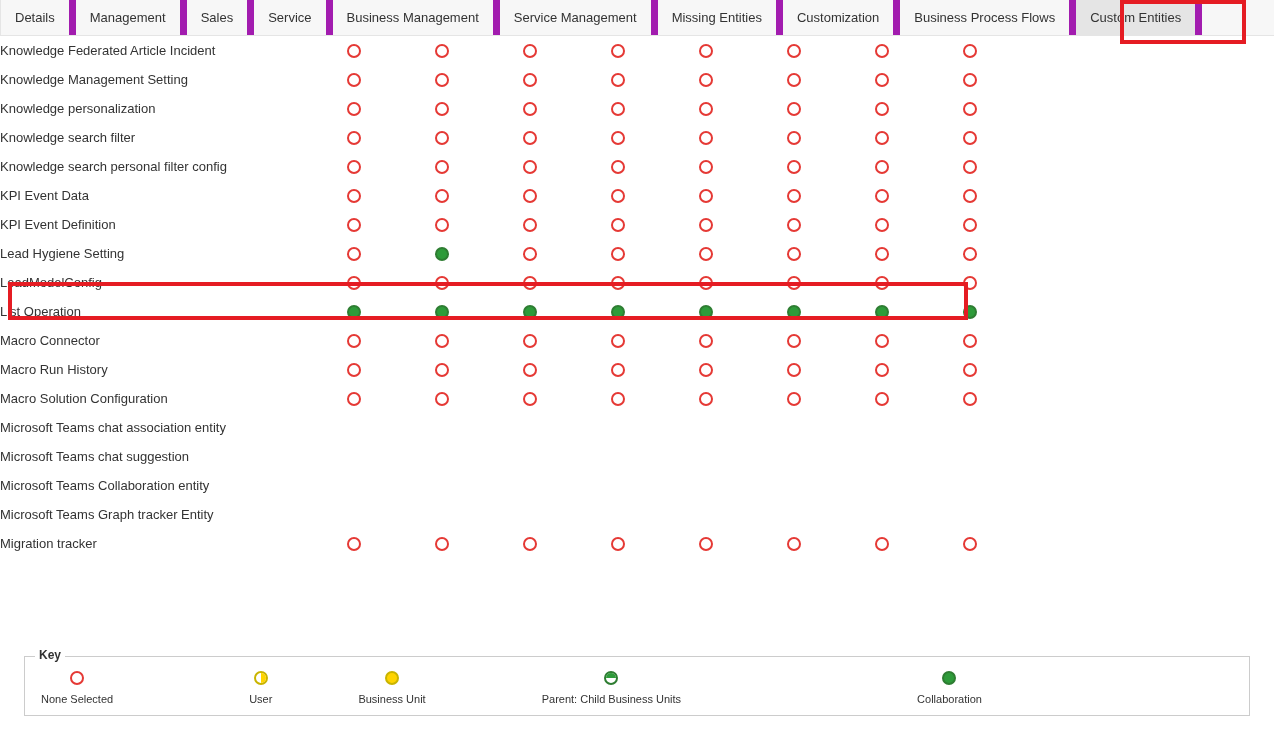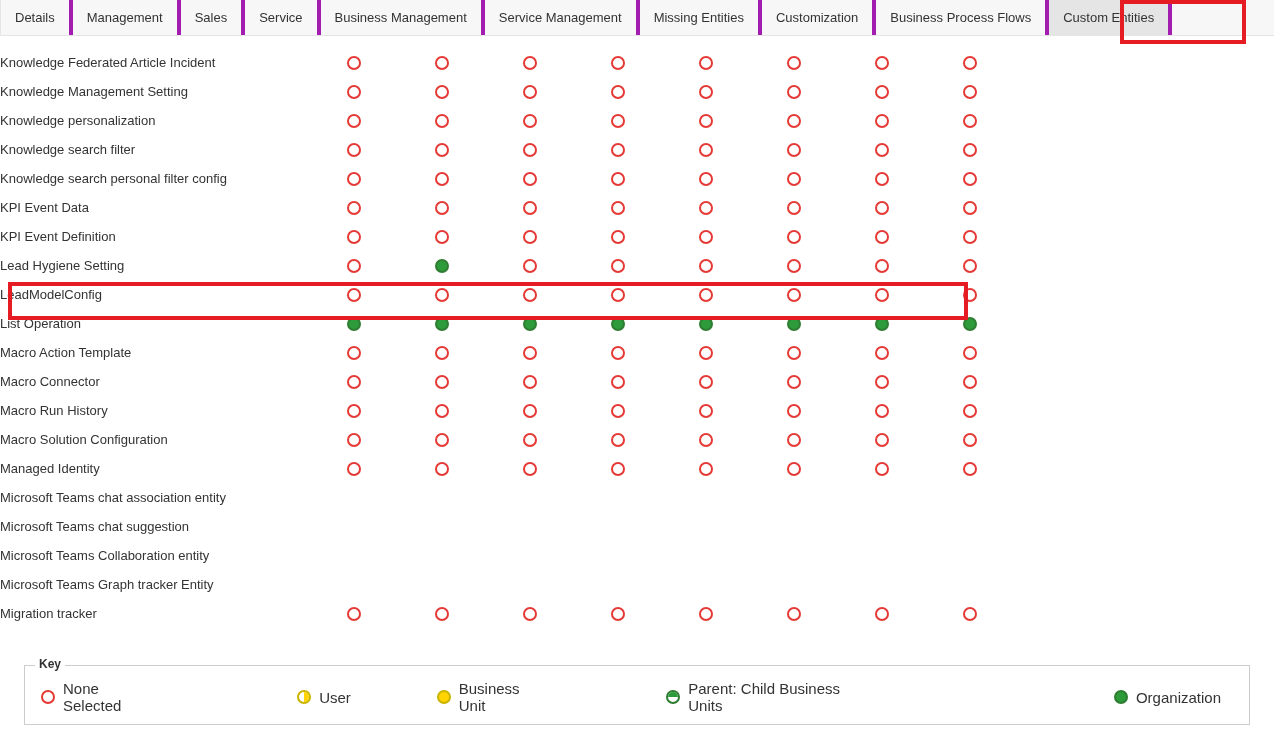--- a/index.html
+++ b/index.html
@@ -20,21 +20,21 @@
     background: #f7f7f7;
     border-bottom: 1px solid #e5e5e5;
     padding: 0;
     align-items: stretch;
     height: 36px;
   }
   .tab {
     padding: 8px 14px;
     font-size: 13px;
     color: #333;
-    border-right: 4px solid #a21caf;
+    border-right: 7px solid #a21caf;
     cursor: pointer;
     background: #f7f7f7;
     white-space: nowrap;
     display: flex;
     align-items: center;
   }
   .tab:first-child { border-left: 1px solid #e5e5e5; }
   .tab.active {
     background: #e5e5e5;
     font-weight: 400;
@@ -53,21 +53,20 @@
     top: 282px; left: 8px; width: 960px; height: 38px;
   }
   
   .grid-wrap {
     position: absolute;
     top: 36px;
     left: 0;
     width: 1274px;
     height: 594px;
     overflow-y: scroll;
-    margin-top: 12px;
   }
   table.grid {
     border-collapse: collapse;
     width: 100%;
   }
   table.grid td {
     padding: 0;
     vertical-align: middle;
     height: 29px;
   }
@@ -127,21 +126,21 @@
     left:0; top:0;
     background:#2e9b3a;
     border-top-left-radius: 14px;
     border-top-right-radius: 14px;
   }
   
   .key-box {
     position: absolute;
     left: 24px;
     right: 24px;
-    bottom: 11px;
+    bottom: 20px;
     border: 1px solid #ccc;
     padding: 14px 28px 10px 16px;
   }
   .key-title {
     position: absolute;
     top: -9px;
     left: 10px;
     background: #fff;
     padding: 0 4px;
     font-size: 12px;
@@ -149,21 +148,22 @@
   }
   .key-row {
     display: flex;
     align-items: center;
     gap: 8px;
   }
   .key-item {
     display: flex;
     align-items: center;
     gap: 8px;
-    font-size: 15px;
+    font-size: 11px;
+    flex-direction: column;
   }
   
   .grid-wrap::-webkit-scrollbar { width: 16px; }
   .grid-wrap::-webkit-scrollbar-track { background: #f1f1f1; }
   .grid-wrap::-webkit-scrollbar-thumb { background: #c1c1c1; }
 </style>
 </head>
 <body>
 
 <div class="tabbar" id="tabbar">
@@ -299,32 +299,20 @@
           <td class="perm-cell"><span class="pc org"></span></td>
           <td class="perm-cell"><span class="pc org"></span></td>
           <td class="perm-cell"><span class="pc org"></span></td>
           <td class="perm-cell"><span class="pc org"></span></td>
           <td class="perm-cell"><span class="pc org"></span></td>
           <td class="perm-cell"><span class="pc org"></span></td>
           <td class="perm-cell"><span class="pc org"></span></td>
           <td></td>
         </tr>
         <tr>
-          <td class="entity-name">Macro Action Template</td>
-          <td class="perm-cell"><span class="pc none"></span></td>
-          <td class="perm-cell"><span class="pc none"></span></td>
-          <td class="perm-cell"><span class="pc none"></span></td>
-          <td class="perm-cell"><span class="pc none"></span></td>
-          <td class="perm-cell"><span class="pc none"></span></td>
-          <td class="perm-cell"><span class="pc none"></span></td>
-          <td class="perm-cell"><span class="pc none"></span></td>
-          <td class="perm-cell"><span class="pc none"></span></td>
-          <td></td>
-        </tr>
-        <tr>
           <td class="entity-name">Macro Connector</td>
           <td class="perm-cell"><span class="pc none"></span></td>
           <td class="perm-cell"><span class="pc none"></span></td>
           <td class="perm-cell"><span class="pc none"></span></td>
           <td class="perm-cell"><span class="pc none"></span></td>
           <td class="perm-cell"><span class="pc none"></span></td>
           <td class="perm-cell"><span class="pc none"></span></td>
           <td class="perm-cell"><span class="pc none"></span></td>
           <td class="perm-cell"><span class="pc none"></span></td>
           <td></td>
@@ -336,32 +324,20 @@
           <td class="perm-cell"><span class="pc none"></span></td>
           <td class="perm-cell"><span class="pc none"></span></td>
           <td class="perm-cell"><span class="pc none"></span></td>
           <td class="perm-cell"><span class="pc none"></span></td>
           <td class="perm-cell"><span class="pc none"></span></td>
           <td class="perm-cell"><span class="pc none"></span></td>
           <td></td>
         </tr>
         <tr>
           <td class="entity-name">Macro Solution Configuration</td>
-          <td class="perm-cell"><span class="pc none"></span></td>
-          <td class="perm-cell"><span class="pc none"></span></td>
-          <td class="perm-cell"><span class="pc none"></span></td>
-          <td class="perm-cell"><span class="pc none"></span></td>
-          <td class="perm-cell"><span class="pc none"></span></td>
-          <td class="perm-cell"><span class="pc none"></span></td>
-          <td class="perm-cell"><span class="pc none"></span></td>
-          <td class="perm-cell"><span class="pc none"></span></td>
-          <td></td>
-        </tr>
-        <tr>
-          <td class="entity-name">Managed Identity</td>
           <td class="perm-cell"><span class="pc none"></span></td>
           <td class="perm-cell"><span class="pc none"></span></td>
           <td class="perm-cell"><span class="pc none"></span></td>
           <td class="perm-cell"><span class="pc none"></span></td>
           <td class="perm-cell"><span class="pc none"></span></td>
           <td class="perm-cell"><span class="pc none"></span></td>
           <td class="perm-cell"><span class="pc none"></span></td>
           <td class="perm-cell"><span class="pc none"></span></td>
           <td></td>
         </tr>
@@ -447,16 +423,16 @@
         <span>Business Unit</span>
       </div>
       <div style="width: 100px;"></div>
       <div class="key-item">
         <span class="pc parent"></span>
         <span>Parent: Child Business Units</span>
       </div>
       <div style="width: 220px;"></div>
       <div class="key-item">
         <span class="pc org"></span>
-        <span>Organization</span>
+        <span>Collaboration</span>
       </div>
     </div>
 </div>
 
 </body></html>

